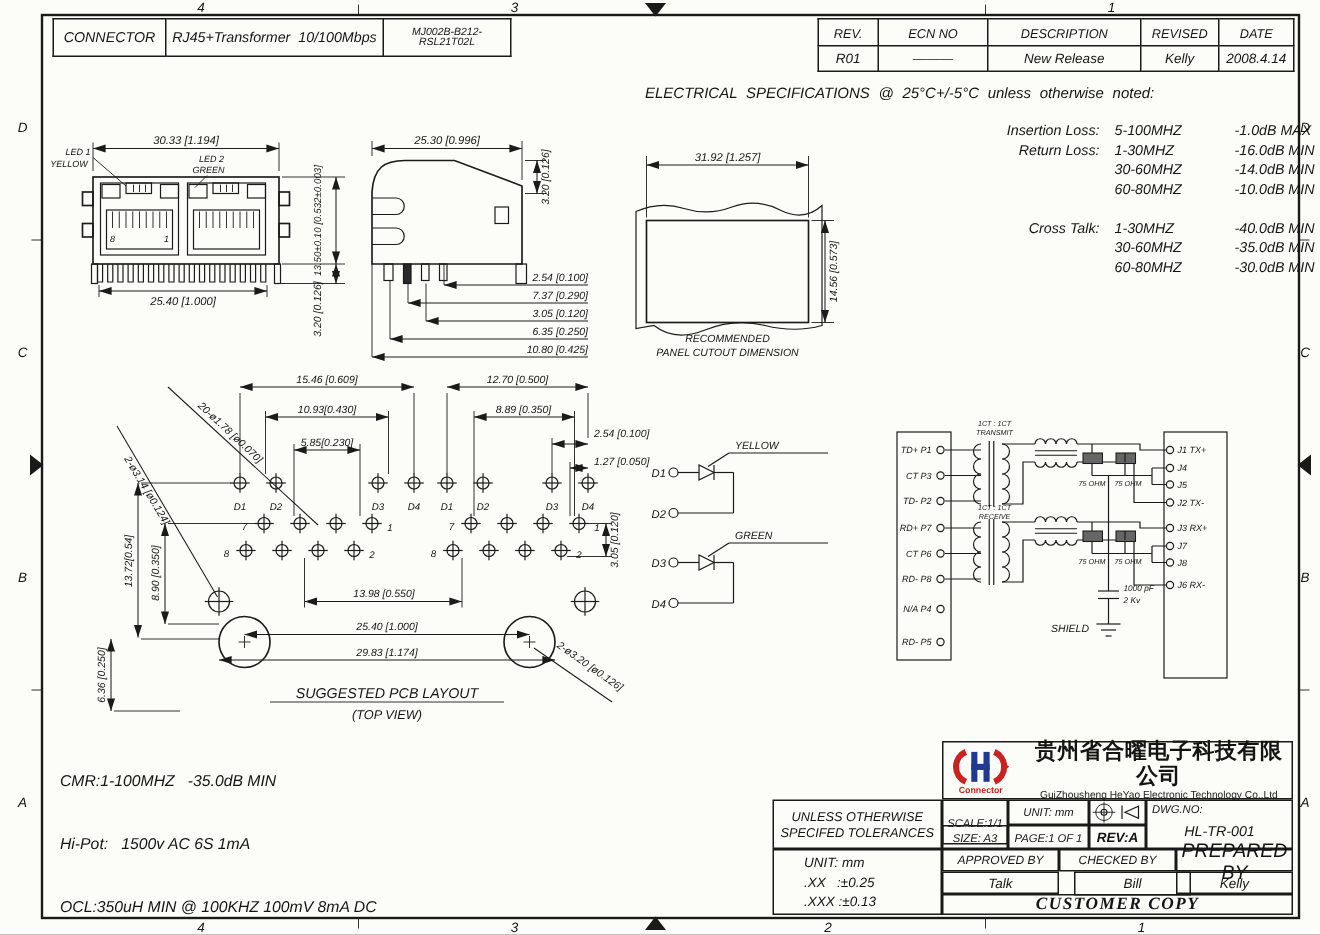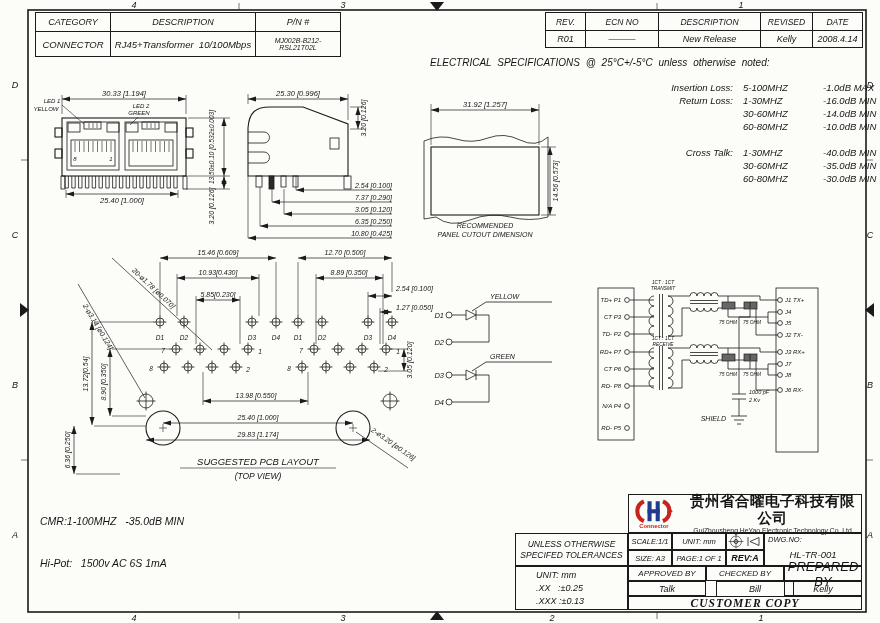--- a/index.html
+++ b/index.html
@@ -490,25 +490,20 @@
   </g>
 </svg>
 
 <table class="dtable" style="left:35px;top:12px;width:305px">
   <colgroup>
         <col style="width:75px">
         <col style="width:145px">
         <col style="width:85px">
       </colgroup>
   <tbody>
-        <tr style="height:19px;font-size:9px">
-    <td>CATEGORY</td>
-    <td>DESCRIPTION</td>
-    <td>P/N #</td>
-  </tr>
   <tr style="height:25px;font-size:9.5px">
     <td>CONNECTOR</td>
     <td class="pre">RJ45+Transformer  10/100Mbps</td>
     <td style="font-size:7px">MJ002B-B212-RSL21T02L</td>
   </tr>
 </tbody>
     </table>
 
 <table class="dtable" style="left:545px;top:12px;width:317px">
   <colgroup>
@@ -571,20 +566,21 @@
   <div class="spec-row">
     <span class="spec-label"></span>
     <span class="spec-freq">60-80MHZ</span>
     <span class="spec-value">-30.0dB MIN</span>
   </div>
 </div>
 
 <div class="notes">
   <div>CMR:1-100MHZ   -35.0dB MIN</div>
   <div>Hi-Pot:   1500v AC 6S 1mA</div>
+  <div>OCL:350uH MIN @ 100KHZ 100mV 8mA DC</div>
   
   
   
 </div>
 
 <div class="cell company" style="left:628px;top:494px;width:234px;height:39px">
   <svg width="52" height="37" viewBox="0 0 52 37">
     <path d="M12,5 A12,12 0 0 0 12,27" fill="none" stroke="#c8231e" stroke-width="4.5"></path>
     <rect x="16" y="5" width="4.5" height="22" fill="#203a8f"></rect>
     <rect x="25" y="5" width="4.5" height="22" fill="#203a8f"></rect>
@@ -602,21 +598,21 @@
 <div class="cell tolbox" style="left:515px;top:533px;width:113px;height:33px">
   <div>UNLESS OTHERWISE</div>
   <div>SPECIFED TOLERANCES</div>
 </div>
 <div class="cell unitbox" style="left:515px;top:566px;width:113px;height:44px">
   <div>UNIT: mm</div>
   <div class="pre">.XX   :±0.25</div>
   <div class="pre">.XXX :±0.13</div>
 </div>
 
-<div class="cell" style="left:628px;top:533px;width:44px;height:17px;font-size:7.5px">SCALE:1/1</div>
+<div class="cell" style="left:628px;top:533px;width:44px;height:30px;font-size:7.5px">SCALE:1/1</div>
 <div class="cell" style="left:672px;top:533px;width:54px;height:17px;font-size:7.5px">UNIT: mm</div>
 <div class="cell" style="left:726px;top:533px;width:38px;height:17px">
   <svg width="34" height="15" viewBox="0 0 34 15">
     <circle cx="8" cy="7.5" r="5.5" class="thin" stroke="#1b1b1b" fill="none" stroke-width="0.8"></circle>
     <circle cx="8" cy="7.5" r="2" stroke="#1b1b1b" fill="none" stroke-width="0.8"></circle>
     <line x1="0.5" y1="7.5" x2="15.5" y2="7.5" stroke="#1b1b1b" stroke-width="0.6"></line>
     <line x1="8" y1="0.5" x2="8" y2="14.5" stroke="#1b1b1b" stroke-width="0.6"></line>
     <path d="M22,7.5 L31,3.5 L31,11.5 Z" stroke="#1b1b1b" fill="none" stroke-width="0.8"></path>
     <line x1="20" y1="3" x2="20" y2="12" stroke="#1b1b1b" stroke-width="0.8"></line>
   </svg>

